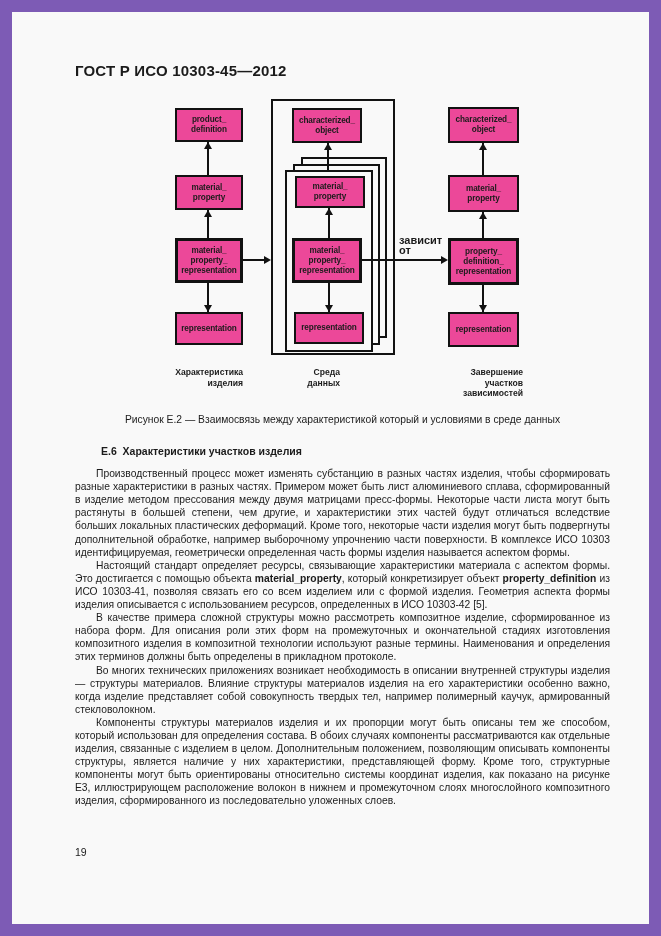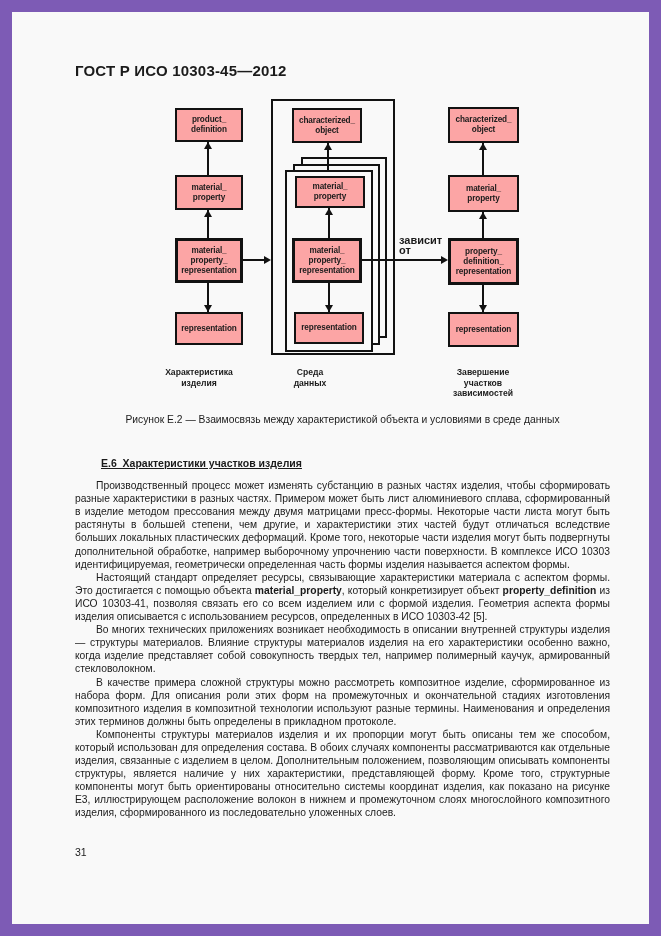--- a/index.html
+++ b/index.html
@@ -6,45 +6,45 @@
   body{
     width:661px;height:936px;position:relative;overflow:hidden;
     background:#f9f9f9;color:#1b1b1b;
     font-family:"Liberation Sans","DejaVu Sans",sans-serif;
   }
   .abs{position:absolute;}
   .purple-frame{position:absolute;inset:0;border:12px solid #7d5bb5;z-index:60;pointer-events:none;}
   .doc-header{left:75px;top:62px;font-size:15px;font-weight:bold;letter-spacing:.2px;}
   
   .dbox{
-    position:absolute;background:#fca5a5;border:2px solid #121212;
+    position:absolute;background:#ec4899;border:2px solid #121212;
     display:flex;align-items:center;justify-content:center;text-align:center;
     font-weight:bold;font-size:8.2px;line-height:10px;letter-spacing:-0.1px;
     white-space:pre-line;box-sizing:border-box;z-index:6;
   }
   .dbox.thick{border-width:3px;}
   .frame{position:absolute;border:2px solid #121212;box-sizing:border-box;background:transparent;z-index:2;}
   .sheet{position:absolute;border:2px solid #121212;box-sizing:border-box;background:#f9f9f9;}
   .lv{position:absolute;width:2px;background:#121212;z-index:8;}
   .lh{position:absolute;height:2px;background:#121212;z-index:8;}
   .tup{position:absolute;width:0;height:0;border-left:4px solid transparent;border-right:4px solid transparent;border-bottom:7px solid #121212;z-index:8;}
   .tdown{position:absolute;width:0;height:0;border-left:4px solid transparent;border-right:4px solid transparent;border-top:7px solid #121212;z-index:8;}
   .tright{position:absolute;width:0;height:0;border-top:4px solid transparent;border-bottom:4px solid transparent;border-left:7px solid #121212;z-index:8;}
   .collab{
     position:absolute;font-weight:bold;font-size:8.6px;line-height:10.5px;
-    text-align:center;white-space:pre-line;z-index:6;
+    text-align:right;white-space:pre-line;z-index:6;
   }
   .deplab{
     position:absolute;font-weight:bold;font-size:11px;line-height:9.5px;
     text-align:left;white-space:pre-line;z-index:9;
   }
   .caption{left:75px;top:414px;width:535px;text-align:center;font-size:10.3px;}
   .bodytext{left:75px;top:441px;width:535px;font-size:10.3px;line-height:13.1px;text-align:justify;}
   .bodytext .h{font-weight:bold;white-space:pre-wrap;margin:10px 0 9px 26px;font-size:10.5px;text-align:left;}
-  .bodytext .h:first-child{margin-top:16px;text-decoration:underline;}
+  .bodytext .h:first-child{margin-top:4px;}
   .bodytext p{margin:0;text-indent:21px;}
   .pagenum{left:75px;top:846px;font-size:10.5px;}
 </style>
 </head>
 <body>
 
 <div class="purple-frame"></div>
 
 <div class="abs doc-header">ГОСТ Р ИСО 10303-45—2012</div>
 
@@ -114,24 +114,24 @@
 
   <div class="collab" style="left:155px;top:367px;width:88px;">Характеристика
 изделия</div>
   <div class="collab" style="left:280px;top:367px;width:60px;">Среда
 данных</div>
   <div class="collab" style="left:443px;top:367px;width:80px;">Завершение
 участков
 зависимостей</div>
 </div>
 
-<div class="abs caption">Рисунок  Е.2 — Взаимосвязь между характеристикой объекта и условиями в среде данных</div>
+<div class="abs caption">Рисунок  Е.2 — Взаимосвязь между характеристикой который и условиями в среде данных</div>
 
 <div class="abs bodytext">
   <div class="h">Е.6  Характеристики участков изделия</div>
   <p>Производственный процесс может изменять субстанцию в разных частях изделия, чтобы сформировать разные характеристики в разных частях. Примером может быть лист алюминиевого сплава, сформированный в изделие методом прессования между двумя матрицами пресс-формы. Некоторые части листа могут быть растянуты в большей степени, чем другие, и характеристики этих частей будут отличаться вследствие больших локальных пластических деформаций. Кроме того, некоторые части изделия могут быть подвергнуты дополнительной обработке, например выборочному упрочнению части поверхности. В комплексе ИСО 10303 идентифицируемая, геометрически определенная часть формы изделия называется аспектом формы.</p>
   <p><span>Настоящий стандарт определяет ресурсы, связывающие характеристики материала с аспектом формы. Это достигается с помощью объекта </span><b>material_property</b><span>, который конкретизирует объект </span><b>property_definition</b><span> из ИСО 10303-41, позволяя связать его со всем изделием или с формой изделия. Геометрия аспекта формы изделия описывается с использованием ресурсов, определенных в ИСО 10303-42 [5].</span></p>
+  <p>В качестве примера сложной структуры можно рассмотреть композитное изделие, сформированное из набора форм. Для описания роли этих форм на промежуточных и окончательной стадиях изготовления композитного изделия в композитной технологии используют разные термины. Наименования и определения этих терминов должны быть определены в прикладном протоколе.</p>
   <p>Во многих технических приложениях возникает необходимость в описании внутренней структуры изделия — структуры материалов. Влияние структуры материалов изделия на его характеристики особенно важно, когда изделие представляет собой совокупность твердых тел, например полимерный каучук, армированный стекловолокном.</p>
-  <p>В качестве примера сложной структуры можно рассмотреть композитное изделие, сформированное из набора форм. Для описания роли этих форм на промежуточных и окончательной стадиях изготовления композитного изделия в композитной технологии используют разные термины. Наименования и определения этих терминов должны быть определены в прикладном протоколе.</p>
   <p>Компоненты структуры материалов изделия и их пропорции могут быть описаны тем же способом, который использован для определения состава. В обоих случаях компоненты рассматриваются как отдельные изделия, связанные с изделием в целом. Дополнительным положением, позволяющим описывать компоненты структуры, является наличие у них характеристики, представляющей форму. Кроме того, структурные компоненты могут быть ориентированы относительно системы координат изделия, как показано на рисунке Е3, иллюстрирующем расположение волокон в нижнем и промежуточном слоях многослойного композитного изделия, сформированного из последовательно уложенных слоев.</p>
 </div>
 
-<div class="abs pagenum">31</div>
+<div class="abs pagenum">19</div>
 
 </body></html>

